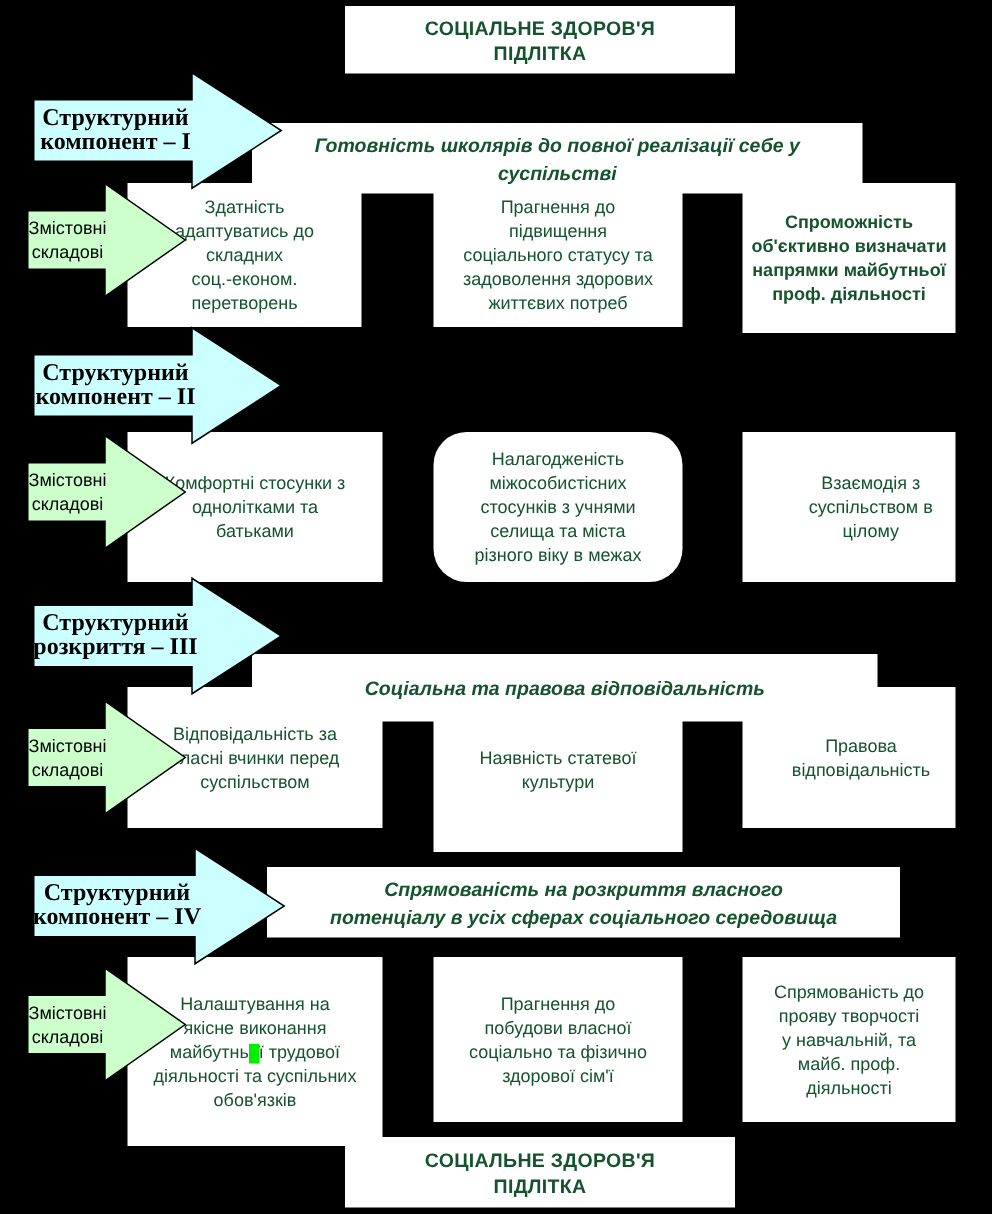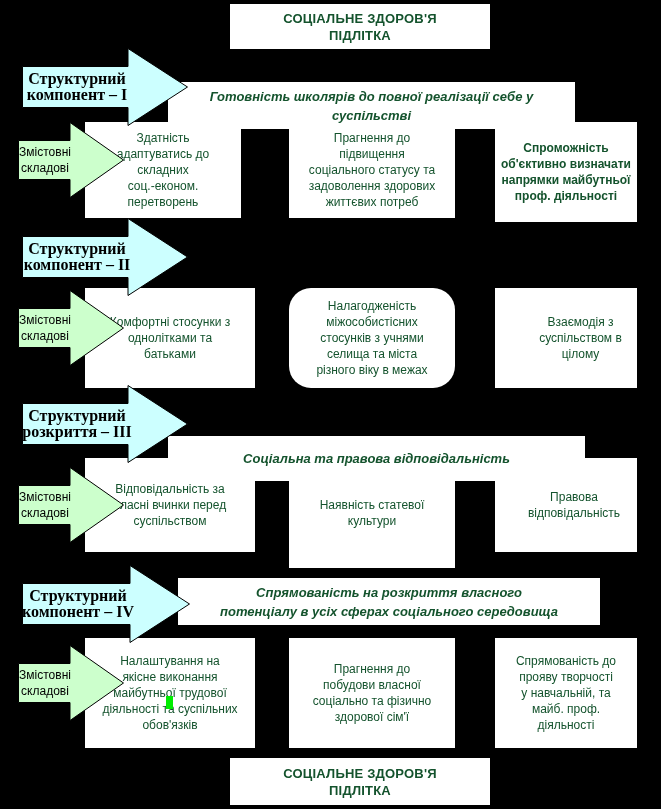--- a/index.html
+++ b/index.html
@@ -265,21 +265,21 @@
         <div>Структурний</div>
         <div>компонент – IV</div>
       </div>
     </div>
     <div class="wbox header-box" style="left: 178px; top: 578px; width: 422px; height: 47px;">
       <div class="htxt">
         <div>Спрямованість на розкриття власного</div>
         <div>потенціалу            в усіх сферах соціального середовища</div>
       </div>
     </div>
-    <div class="wbox cell-box" style="left: 85px; top: 638px; width: 170px; height: 110px;">
+    <div class="wbox cell-box" style="left: 85px; top: 638px; width: 170px; height: 126px;">
       <div class="ctxt">
         <div>Налаштування на</div>
         <div>якісне виконання</div>
         <div>майбутньої трудової</div>
         <div>діяльності та суспільних</div>
         <div>обов'язків</div>
       </div>
     </div>
     <div class="wbox cell-box" style="left: 289px; top: 638px; width: 166px; height: 110px;">
       <div class="ctxt">

